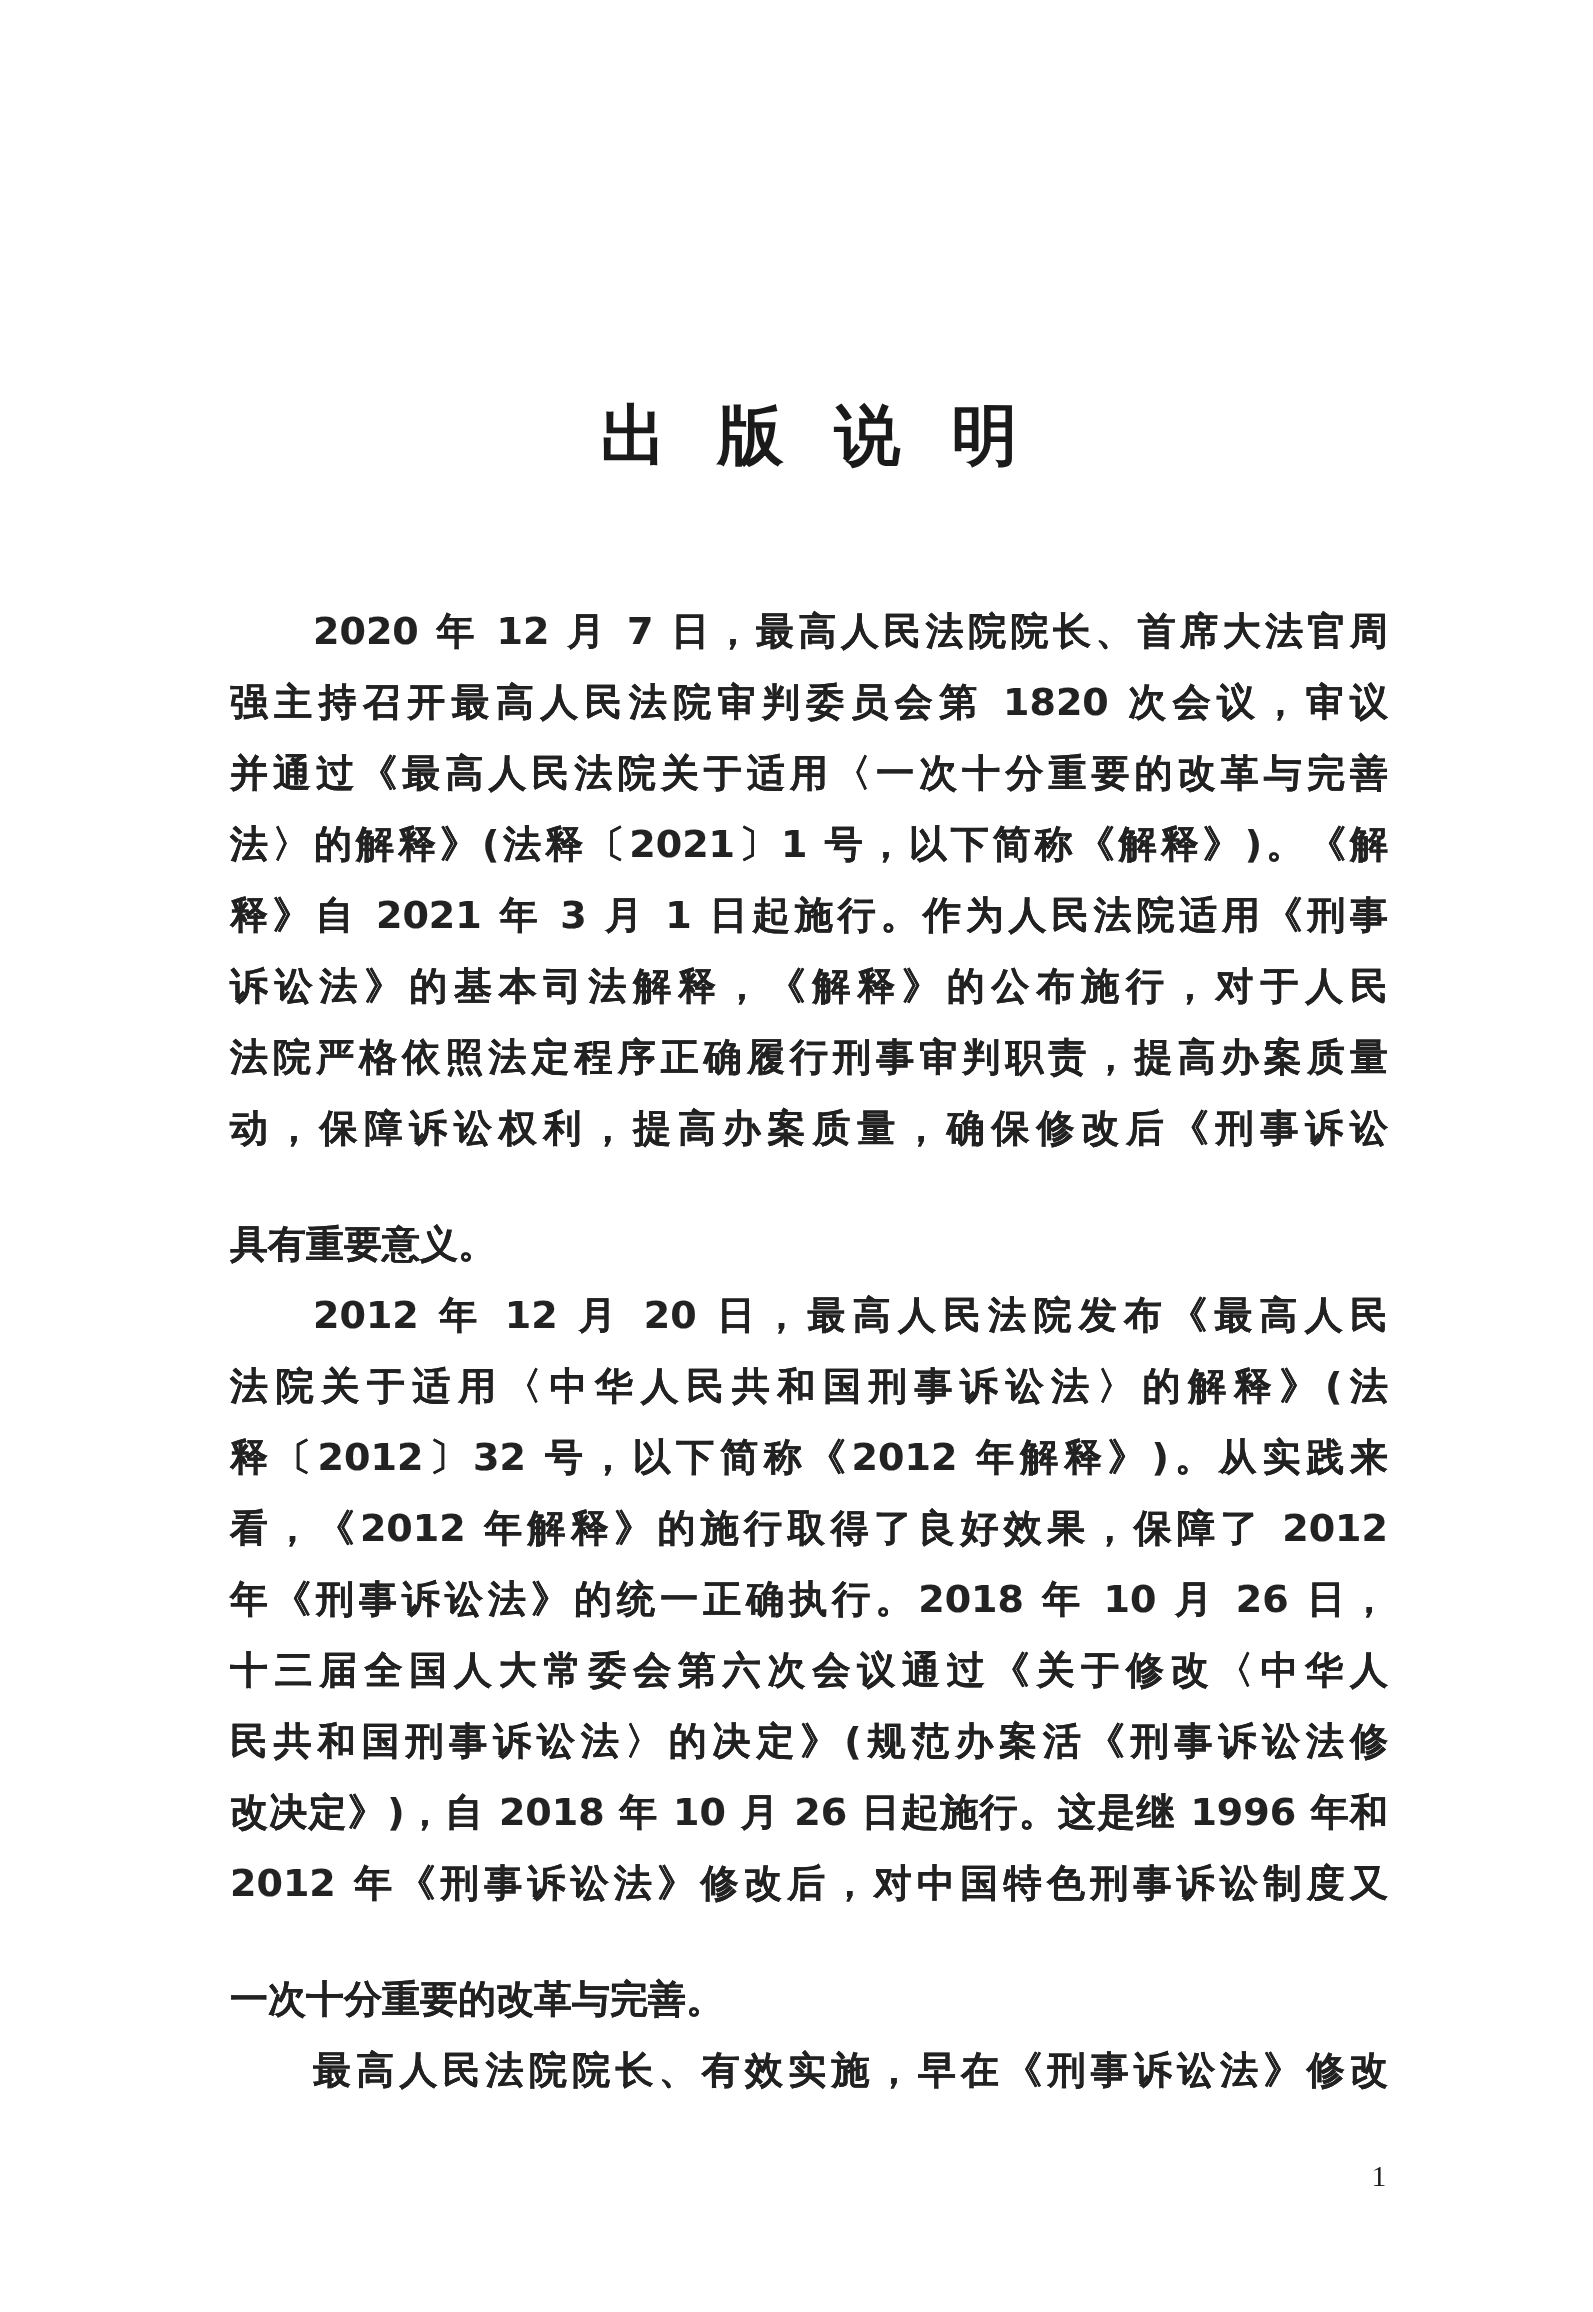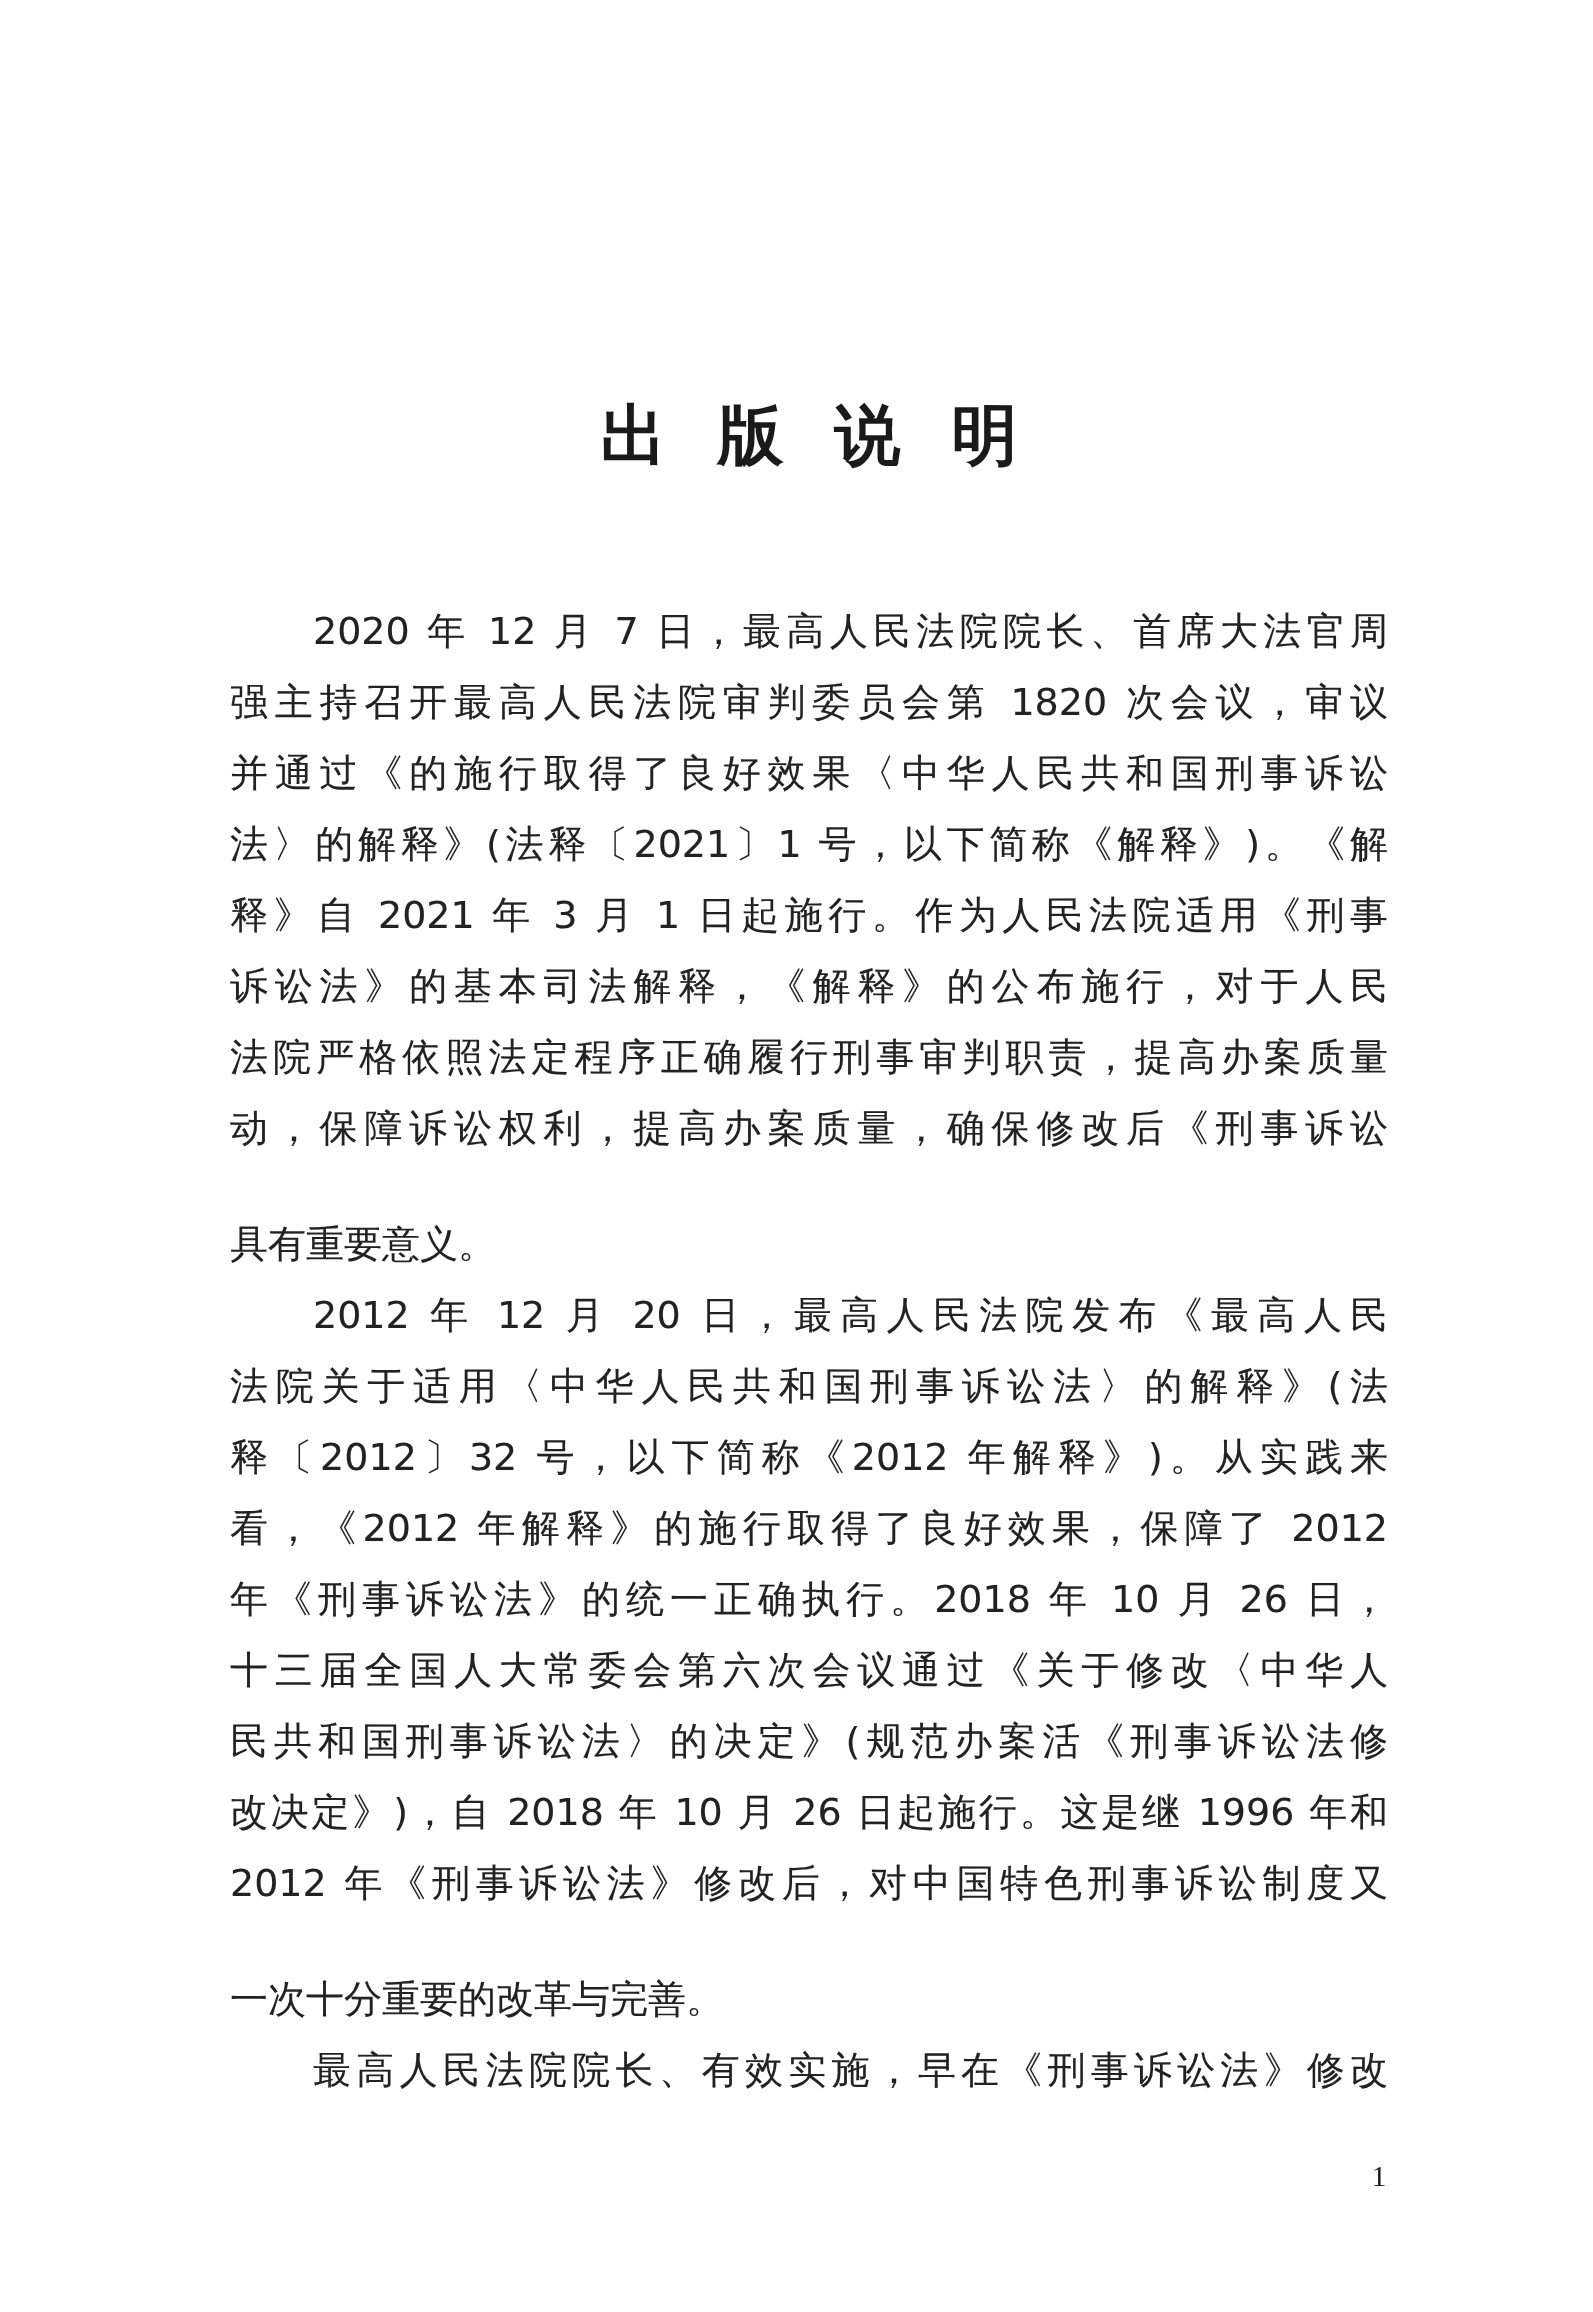--- a/index.html
+++ b/index.html
@@ -36,21 +36,21 @@
       text-indent: 51px;
       color: #1a1a1a;
     }
     .body-text {
       position: absolute;
       left: 230px;
       top: 603px;
       width: 1158px;
       font-family: "DejaVu Sans", "Liberation Sans", sans-serif;
       font-size: 38px;
-      font-weight: 400;
+      font-weight: 700;
       color: #222222;
     }
     .line {
       display: block;
       height: 71px;
       line-height: 57px;
       white-space: nowrap;
       text-align: justify;
       text-align-last: justify;
       -webkit-text-stroke: 0.1px #222;
@@ -79,21 +79,21 @@
 
 <div class="page">
 
   <h1 class="title">出版说明</h1>
 
   <div class="body-text">
 
     <div>
       <span class="line indent">2020 年 12 月 7 日，最高人民法院院长、首席大法官周</span>
       <span class="line">强主持召开最高人民法院审判委员会第 1820 次会议，审议</span>
-      <span class="line">并通过《的施行取得了良好效果〈中华人民共和国刑事诉讼</span>
+      <span class="line">并通过《最高人民法院关于适用〈一次十分重要的改革与完善</span>
       <span class="line">法〉的解释》(法释〔2021〕1 号，以下简称《解释》)。《解</span>
       <span class="line">释》自 2021 年 3 月 1 日起施行。作为人民法院适用《刑事</span>
       <span class="line">诉讼法》的基本司法解释，《解释》的公布施行，对于人民</span>
       <span class="line">法院严格依照法定程序正确履行刑事审判职责，提高办案质量</span>
       <span class="line">动，保障诉讼权利，提高办案质量，确保修改后《刑事诉讼</span>
       <span class="line last">具有重要意义。</span>
     </div>
 
     <div>
       <span class="line indent">2012 年 12 月 20 日，最高人民法院发布《最高人民</span>

